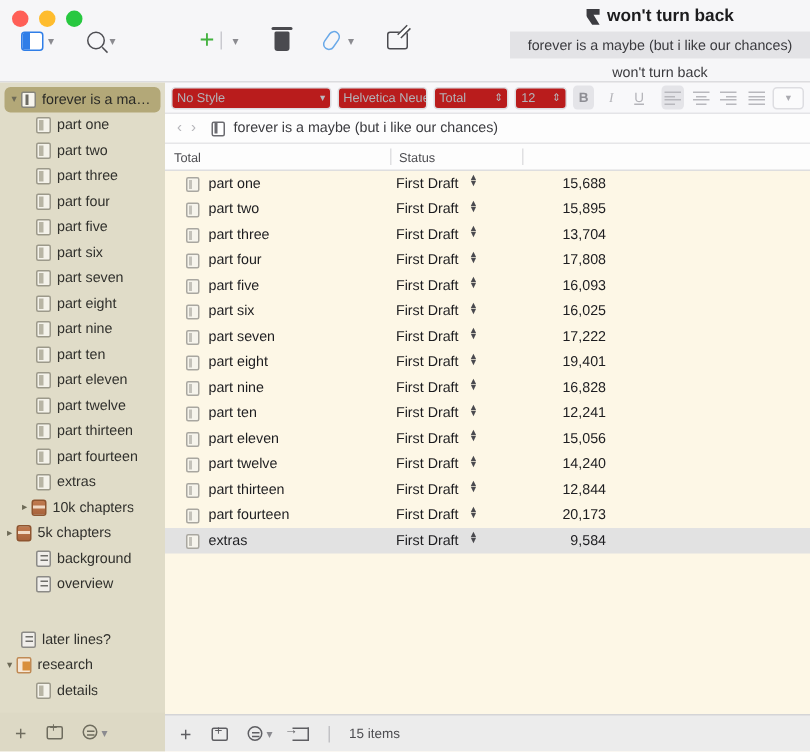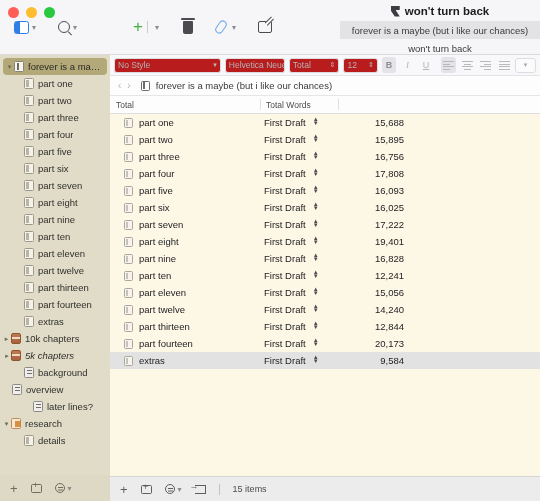--- a/index.html
+++ b/index.html
@@ -501,41 +501,41 @@
           <div class="sb-row" style="padding-left: 15px;">
             <span class="disc"></span>
             <span class="sb-ico ico-doc"></span>
             <span class="sb-label">part fourteen</span>
           </div>
           <div class="sb-row" style="padding-left: 15px;">
             <span class="disc"></span>
             <span class="sb-ico ico-doc"></span>
             <span class="sb-label">extras</span>
           </div>
+          <div class="sb-row" style="padding-left: 12px;">
+            <span class="disc closed"></span>
+            <span class="sb-ico ico-box"></span>
+            <span class="sb-label">10k chapters</span>
+          </div>
           <div class="sb-row" style="padding-left: 2px;">
             <span class="disc closed"></span>
             <span class="sb-ico ico-box"></span>
-            <span class="sb-label">10k chapters</span>
-          </div>
-          <div class="sb-row" style="padding-left: 2px; font-style: italic;">
-            <span class="disc closed"></span>
-            <span class="sb-ico ico-box"></span>
             <span class="sb-label">5k chapters</span>
           </div>
           <div class="sb-row" style="padding-left: 15px;">
             <span class="disc"></span>
             <span class="sb-ico ico-outline"></span>
             <span class="sb-label">background</span>
           </div>
-          <div class="sb-row" style="padding-left: 3px;">
+          <div class="sb-row" style="padding-left: 15px;">
             <span class="disc"></span>
             <span class="sb-ico ico-outline"></span>
             <span class="sb-label">overview</span>
           </div>
-          <div class="sb-row" style="padding-left: 24px;">
+          <div class="sb-row" style="padding-left: 5px; margin-top: 20px;">
             <span class="disc"></span>
             <span class="sb-ico ico-outline"></span>
             <span class="sb-label">later lines?</span>
           </div>
           <div class="sb-row" style="padding-left: 2px;">
             <span class="disc open"></span>
             <span class="sb-ico ico-research"></span>
             <span class="sb-label">research</span>
           </div>
           <div class="sb-row" style="padding-left: 15px;">
@@ -623,21 +623,21 @@
 
       <div class="breadcrumb">
         <span class="nav-arrow">‹</span>
         <span class="nav-arrow">›</span>
         <span class="bc-icon"></span>
         <span>forever is a maybe (but i like our chances)</span>
       </div>
 
       <div class="th">
         <div class="col-title">Total</div>
-        <div class="col-words">Total Words</div>
+        <div class="col-status">Status</div>
         <div class="col-rest"></div>
       </div>
 
       <div class="rows" id="tbl-rows">
           <div class="row">
             <div class="cell-title">
               <span class="row-doc-ico"></span>
               <span>part one</span>
             </div>
             <div class="cell-status">
@@ -670,21 +670,21 @@
               <span class="row-doc-ico"></span>
               <span>part three</span>
             </div>
             <div class="cell-status">
               <span>First Draft</span>
               <span class="stepper">
                 <span>▲</span>
                 <span>▼</span>
               </span>
             </div>
-            <div class="cell-words">16,756</div>
+            <div class="cell-words">13,704</div>
             <div class="col-rest"></div>
           </div>
           <div class="row">
             <div class="cell-title">
               <span class="row-doc-ico"></span>
               <span>part four</span>
             </div>
             <div class="cell-status">
               <span>First Draft</span>
               <span class="stepper">

